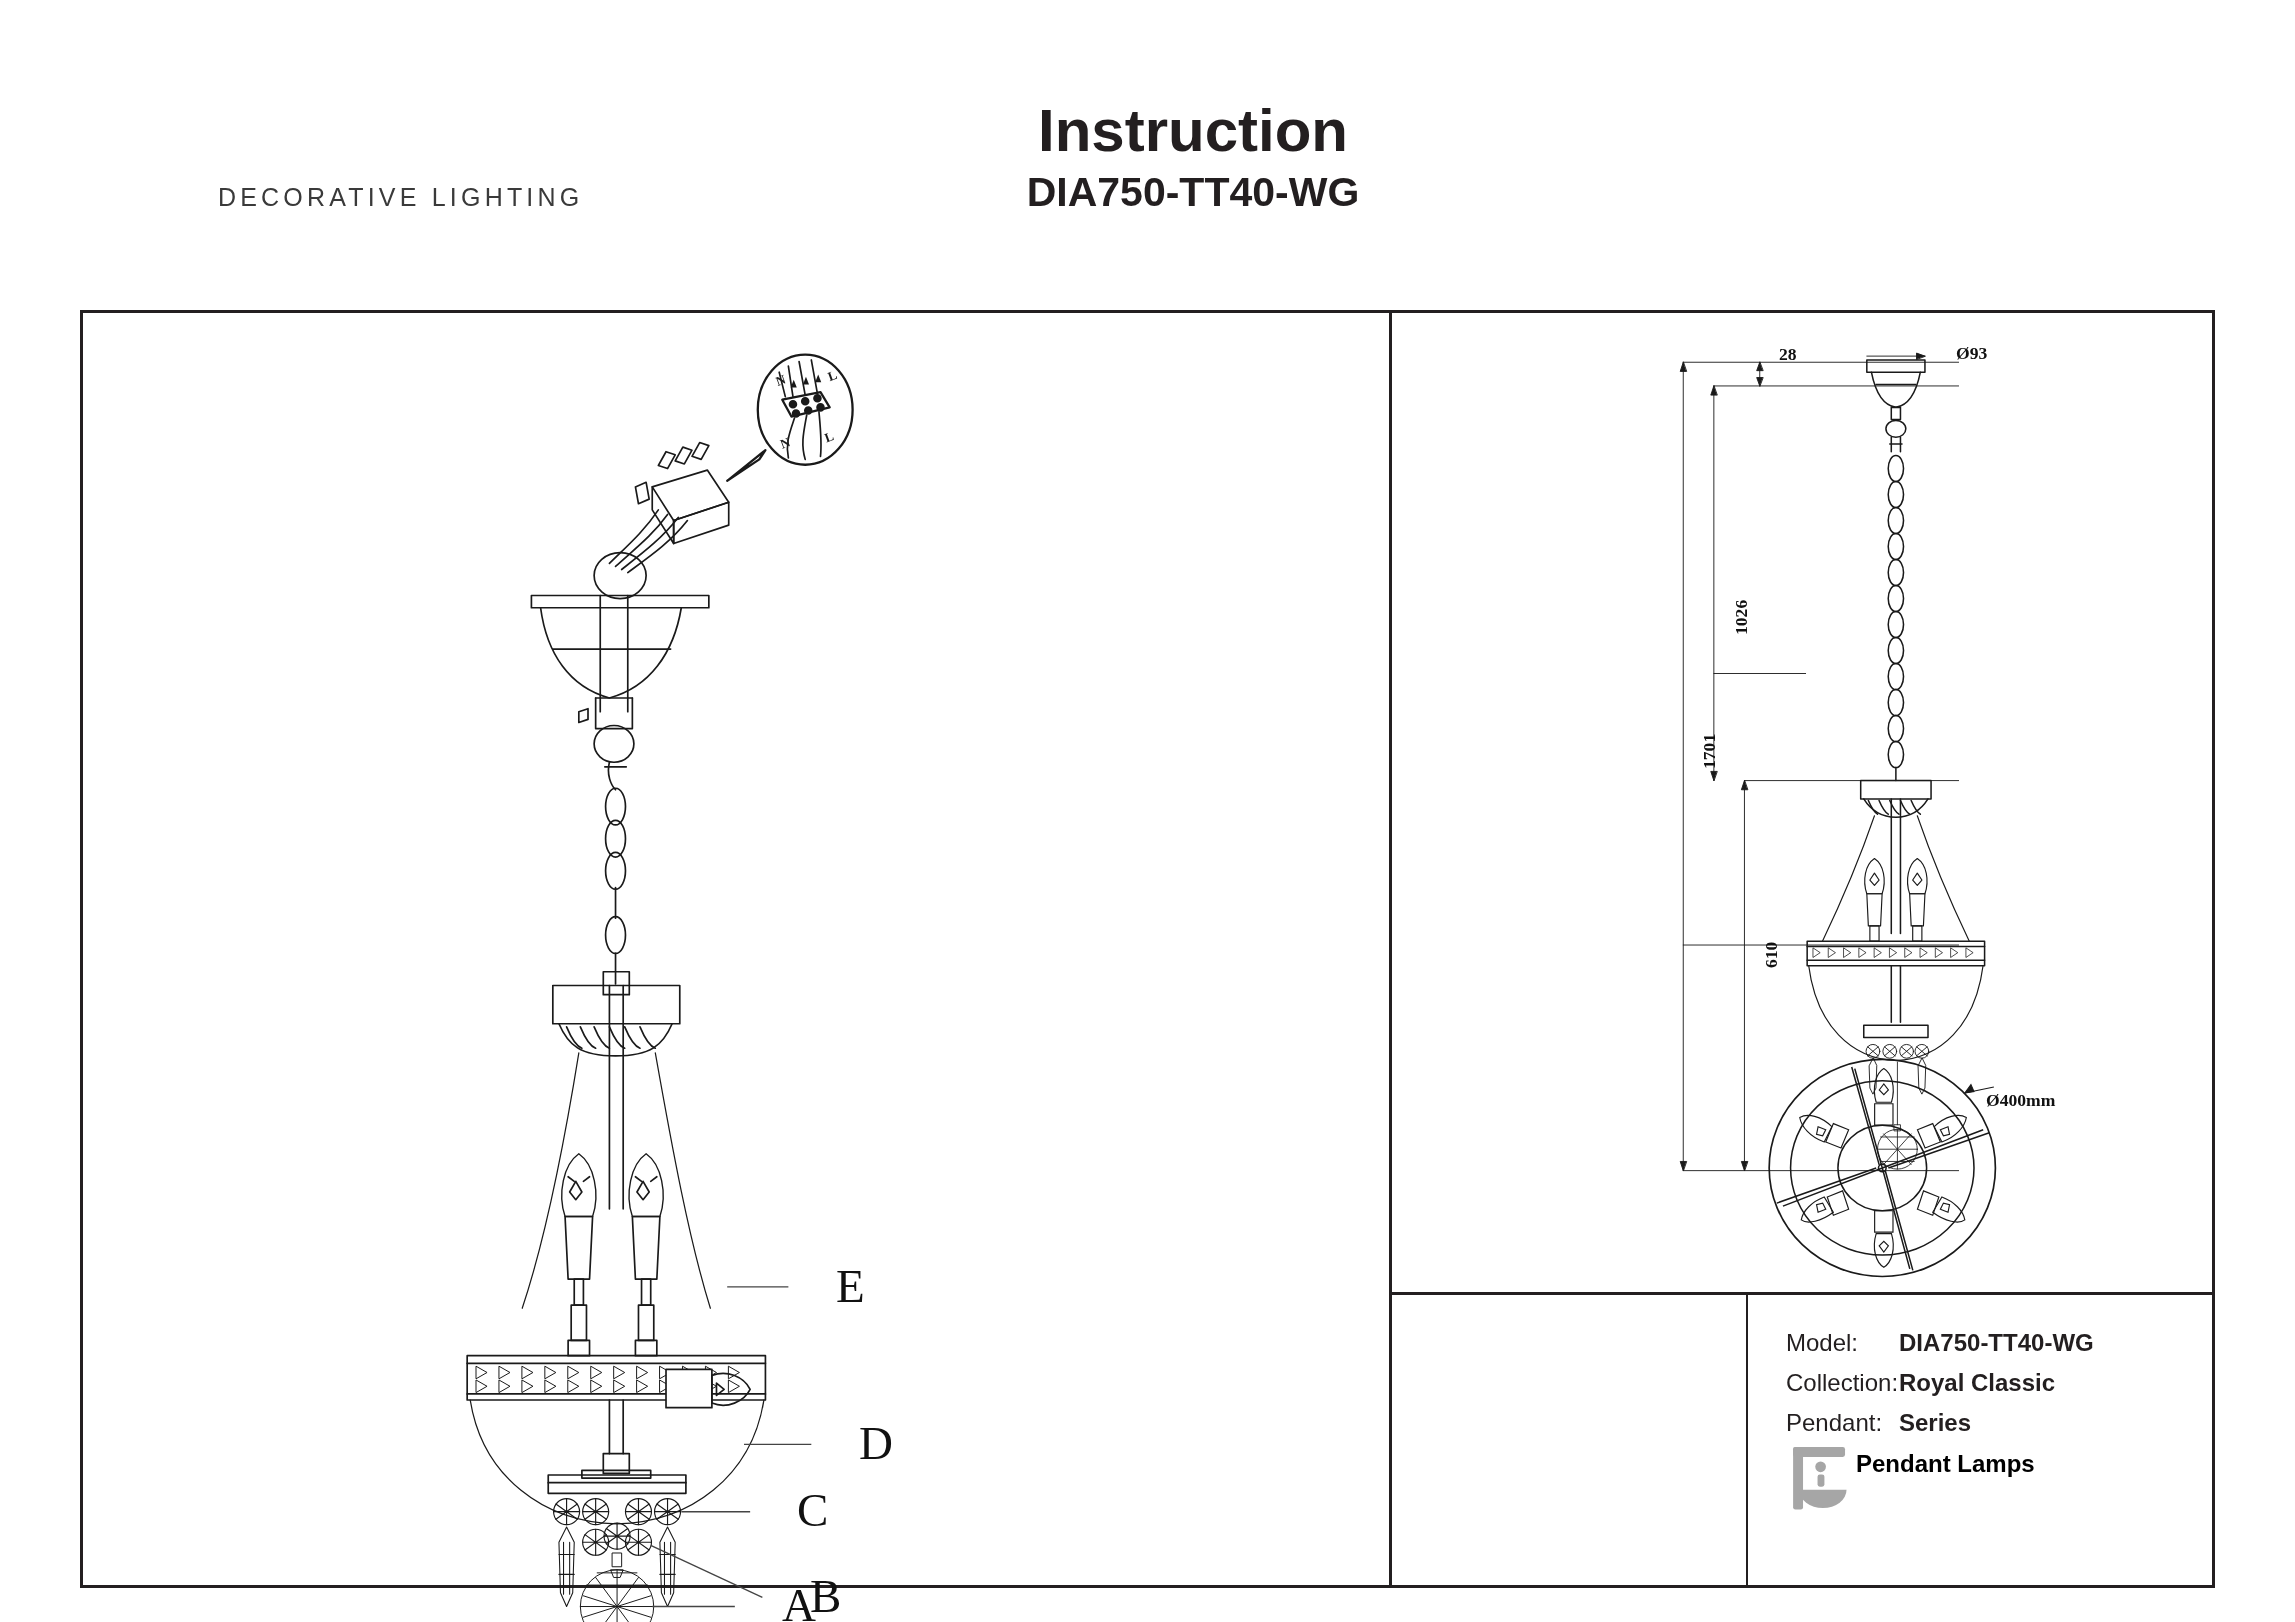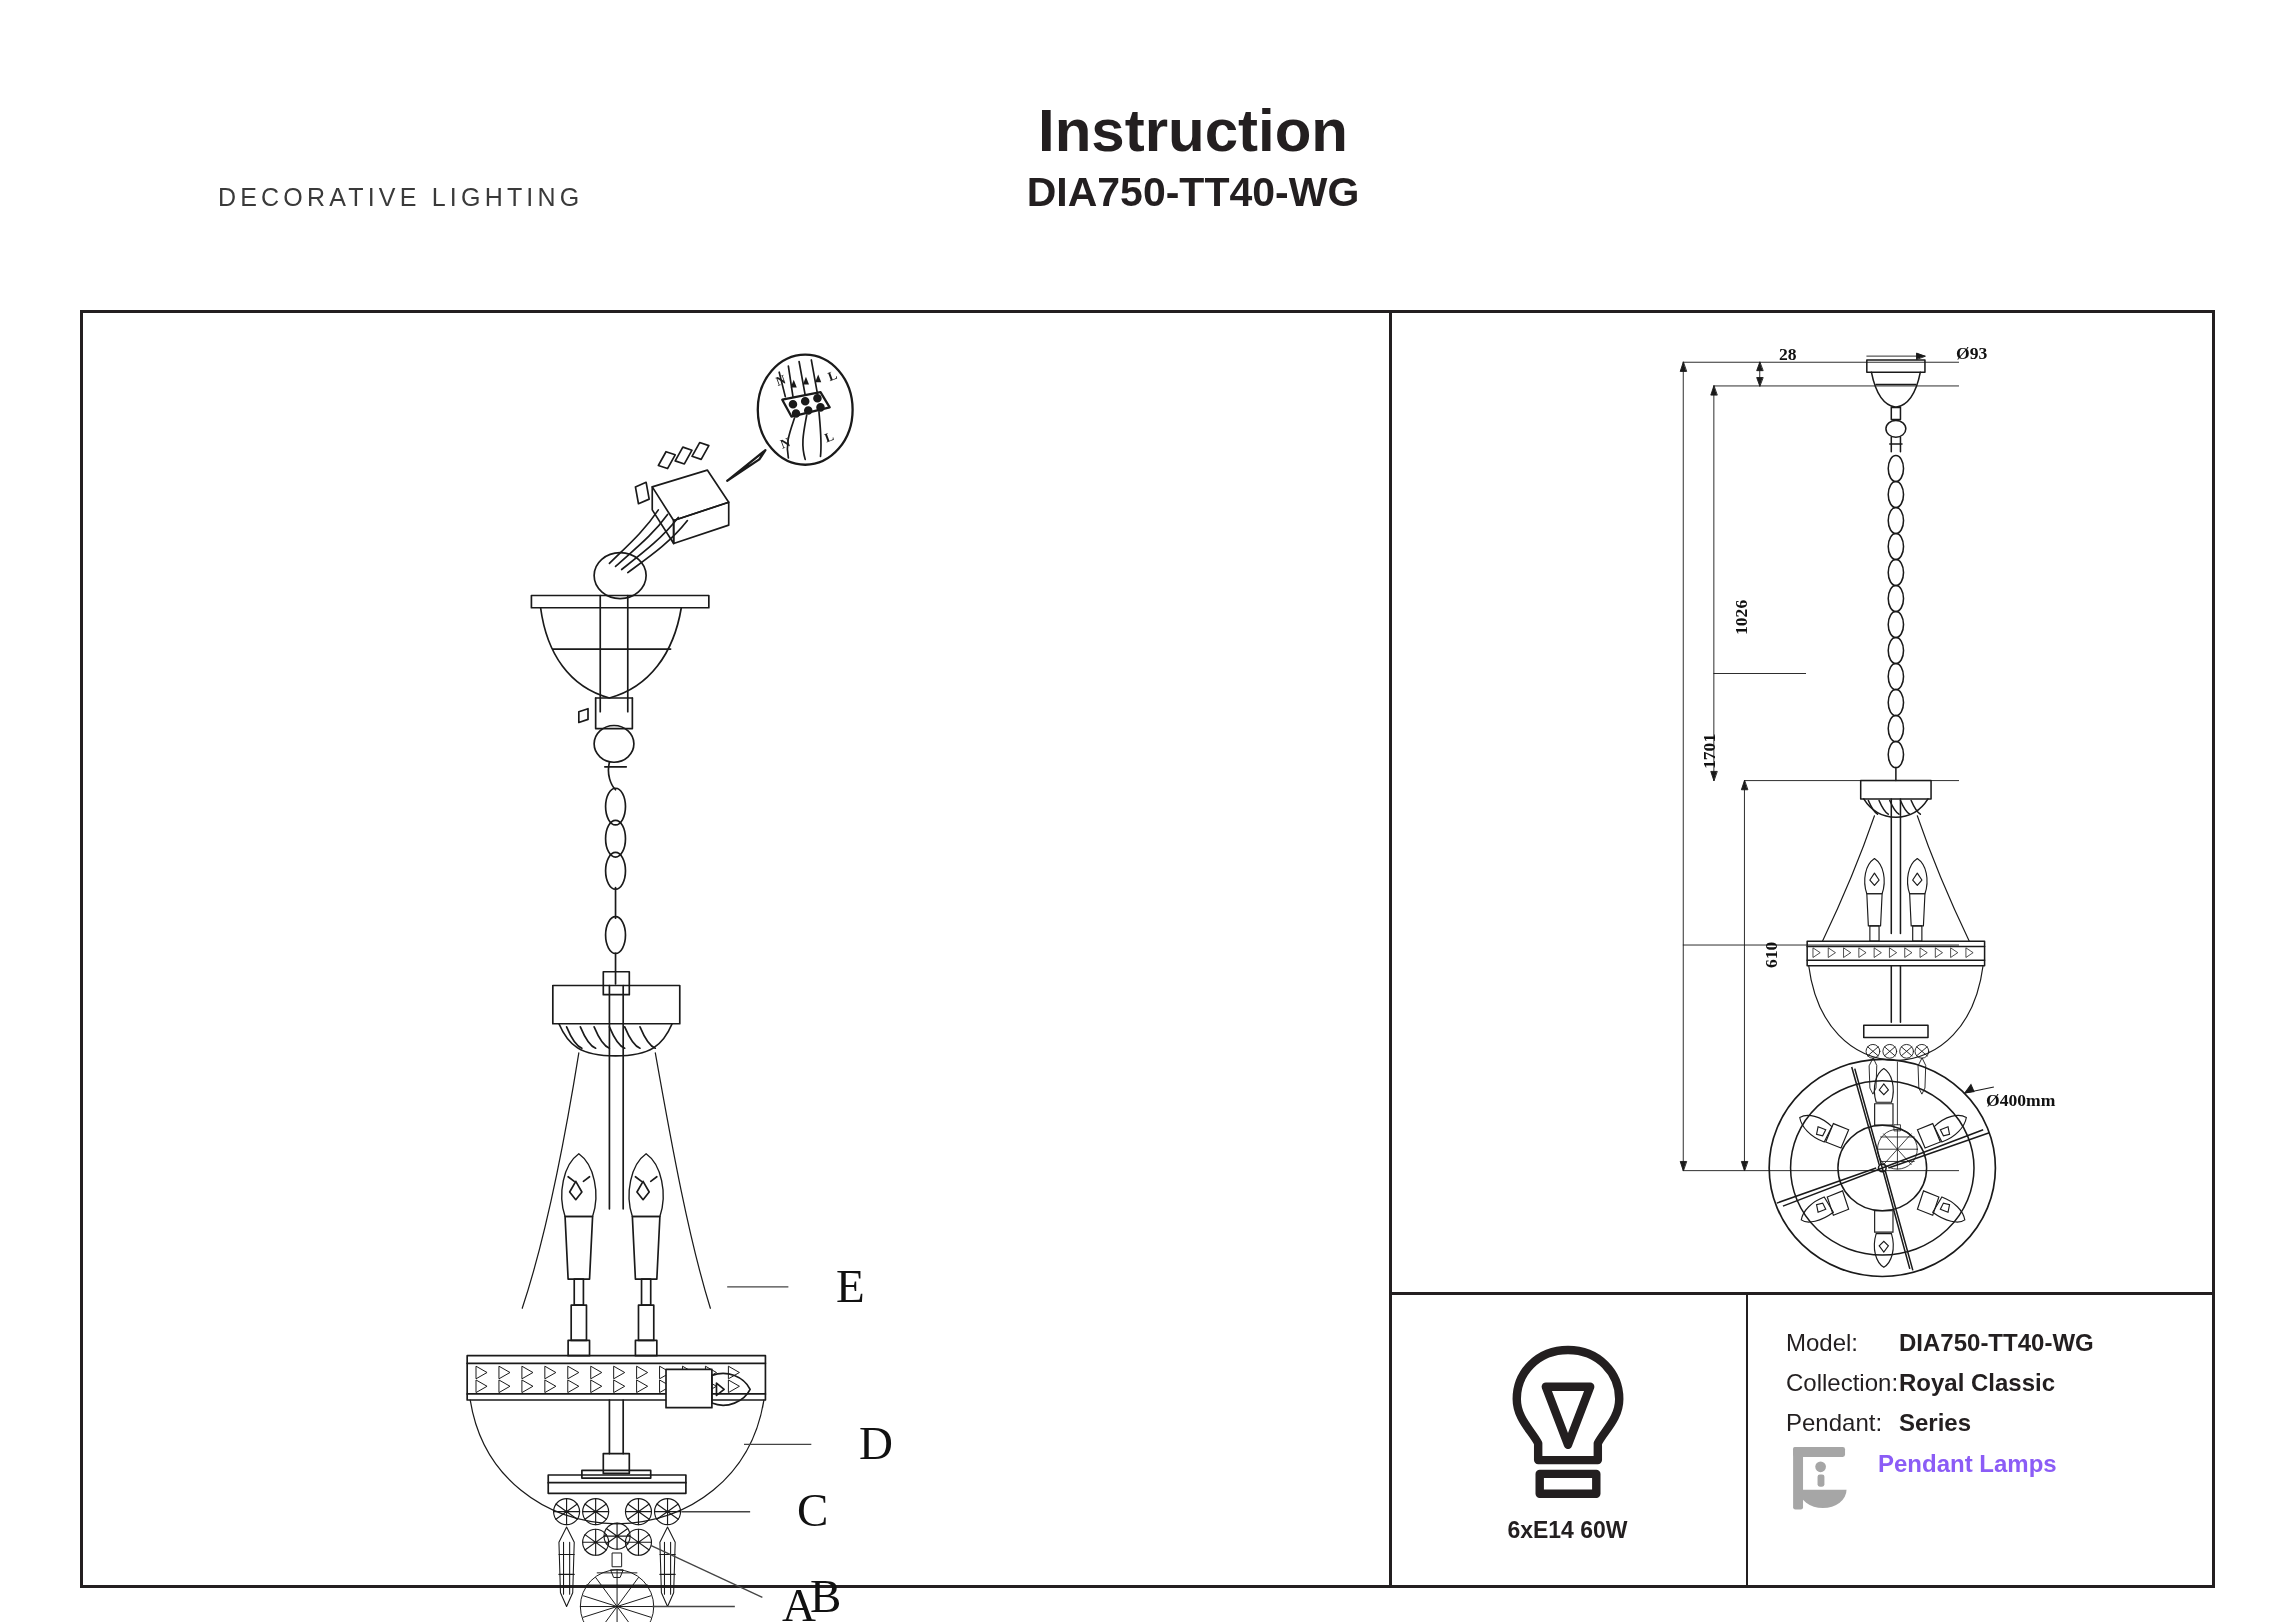--- a/index.html
+++ b/index.html
@@ -33,21 +33,21 @@
   .dim{position:absolute;font-family:"Liberation Serif",serif;font-weight:700;font-size:17.6px;color:#111;white-space:nowrap;}
   .dim.rot{transform:rotate(-90deg);transform-origin:left top;}
 
   
   .bulbcell{position:absolute;left:1389px;top:1295px;width:357px;height:293px;display:flex;flex-direction:column;align-items:center;justify-content:center;}
   .bulb-label{font-size:23px;font-weight:700;color:#231f20;margin-top:13.8px;}
   .infocell{position:absolute;left:1748px;top:1295px;width:467px;height:380px;padding:34px 0 0 38px;box-sizing:border-box;}
   .inforow{display:flex;align-items:baseline;margin-bottom:12.2px;font-size:24px;}
   .infokey{width:113px;color:#231f20;font-weight:400;}
   .infoval{font-weight:700;color:#231f20;}
-  .infolast{margin-left:92px;font-weight:700;font-size:24px;color:#8b5cf6;}
+  .infolast{margin-left:70px;font-weight:700;font-size:24px;color:#000000;}
   .lampicon{position:absolute;left:1787px;top:1439px;}
 </style>
 </head>
 <body>
 
 <div class="page">
 
   <div class="logo">
     <div class="logo-sub">DECORATIVE LIGHTING</div>
   </div>
@@ -449,30 +449,20 @@
         </g>
 
         <g stroke-width="1.4">
           <path d="M268 48 L306 40"></path>
           <path d="M268 48 l12 -2 l-4 -9 z" fill="#1a1a1a"></path>
         </g>
       </g>
     </svg>
   </div>
 
-  <div class="bulbcell">
-    <svg width="130" height="165" viewBox="0 0 170 215">
-      <g fill="none" stroke="#231f20" stroke-width="11" stroke-linejoin="round">
-        <path d="M85 14 C125 14 152 44 152 78 C152 104 132 120 124 136 L124 158 L46 158 L46 136 C38 120 18 104 18 78 C18 44 45 14 85 14 Z"></path>
-        <path d="M56 62 L114 62 L85 138 Z"></path>
-        <path d="M48 176 L122 176 L122 202 L48 202 Z"></path>
-      </g>
-    </svg>
-    <div class="bulb-label">6xE14 60W</div>
-  </div>
 
   <div class="infocell">
     <div class="inforow">
       <span class="infokey">Model:</span>
       <span class="infoval">DIA750-TT40-WG</span>
     </div>
     <div class="inforow">
       <span class="infokey">Collection:</span>
       <span class="infoval">Royal Classic</span>
     </div>

